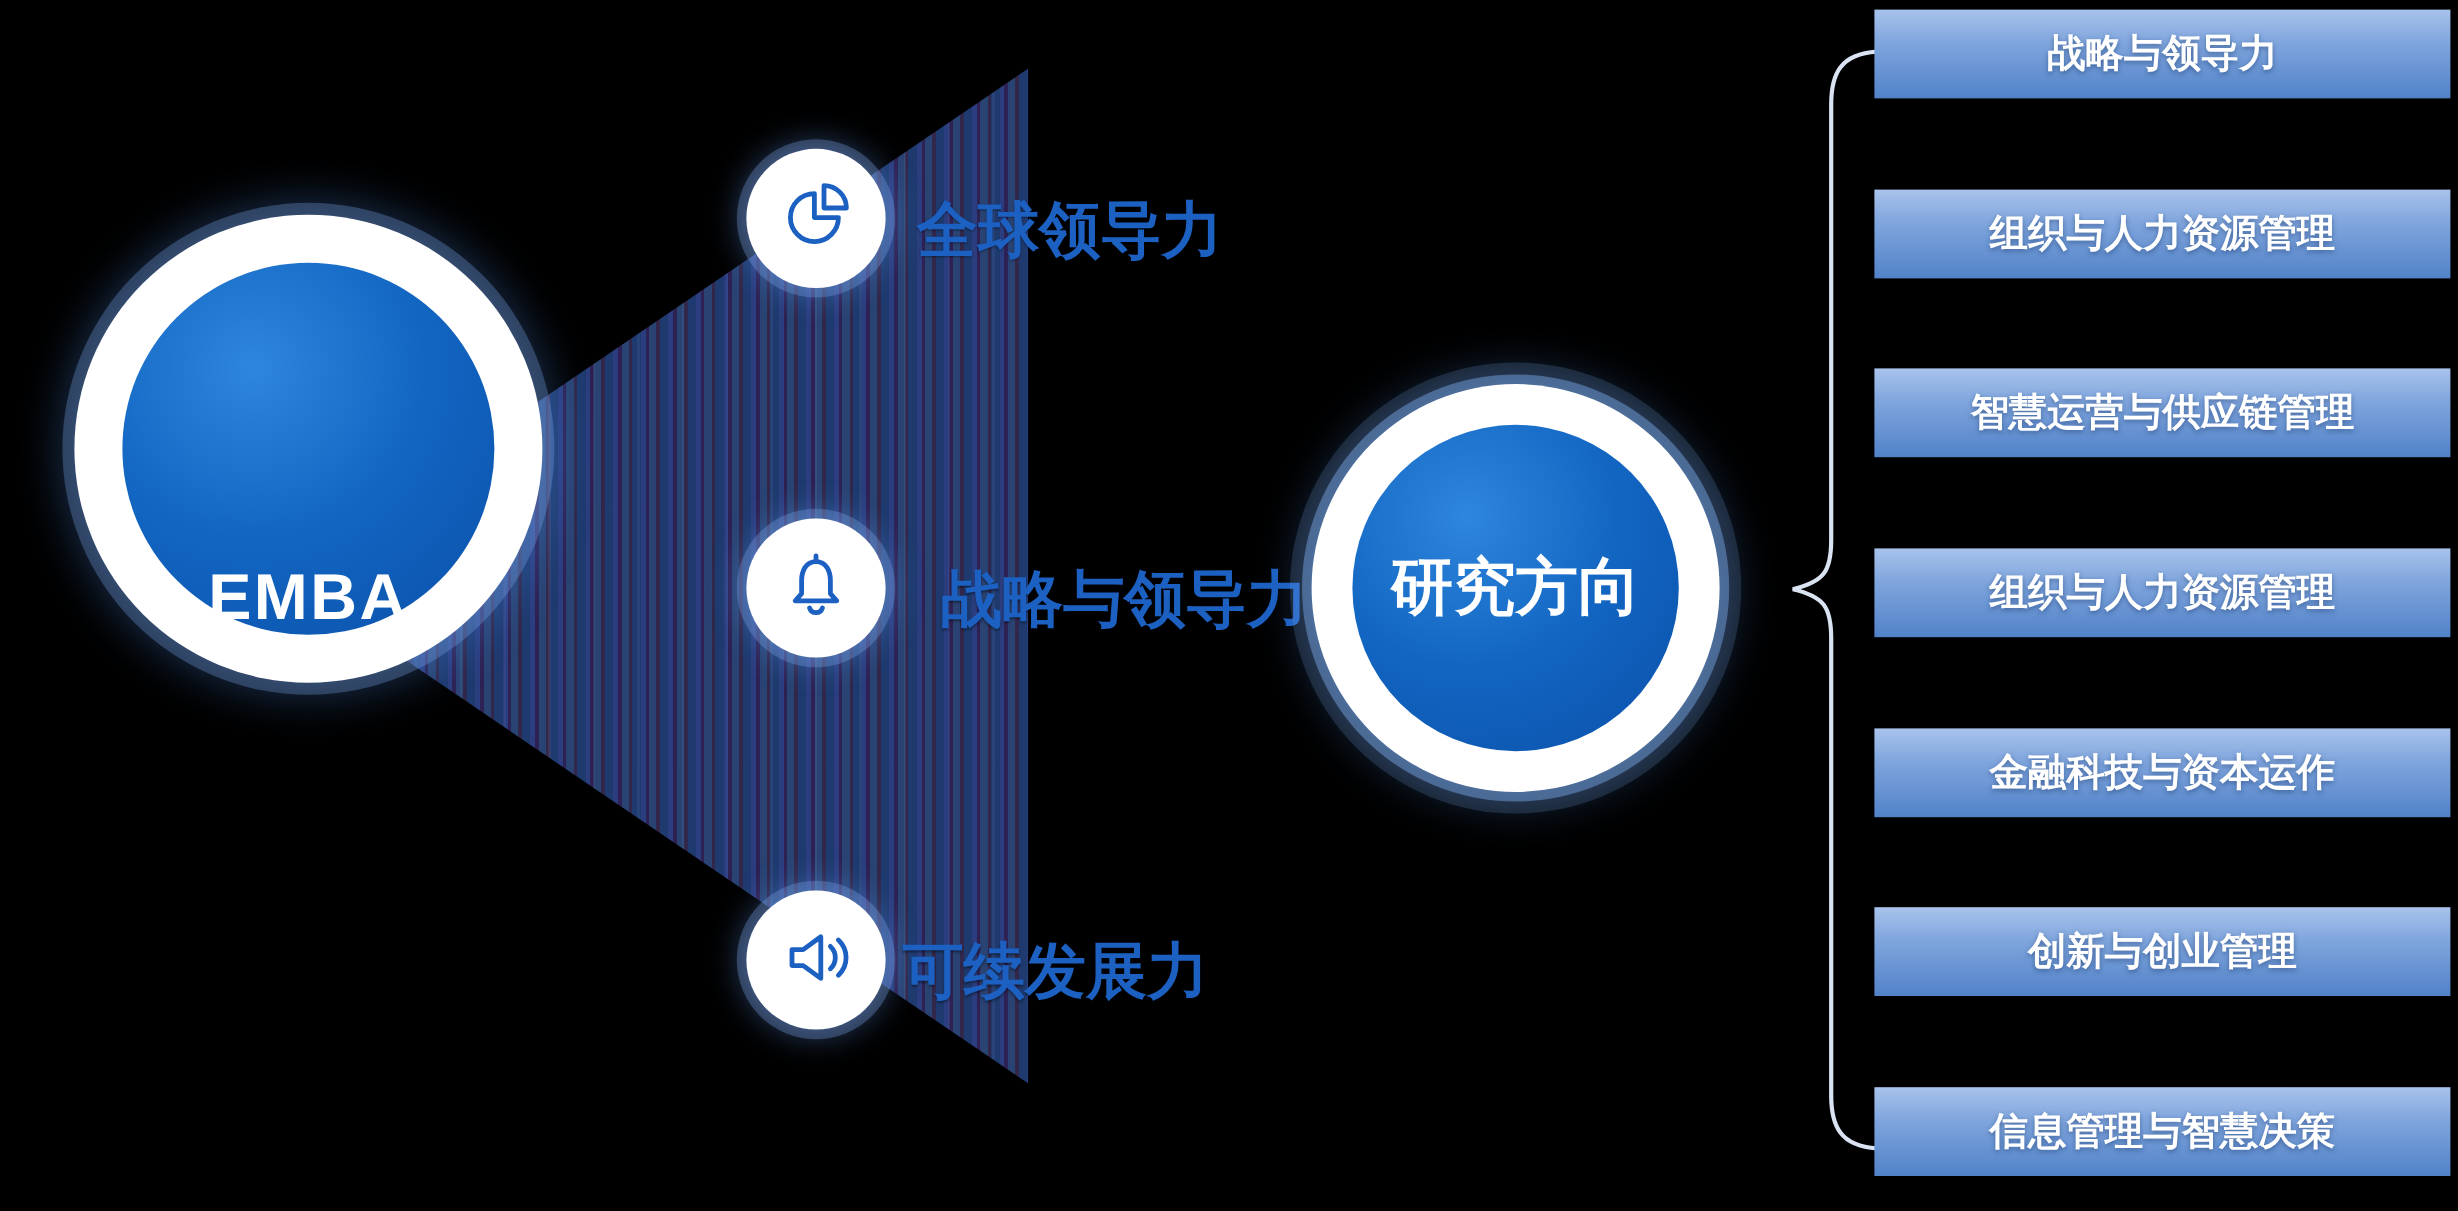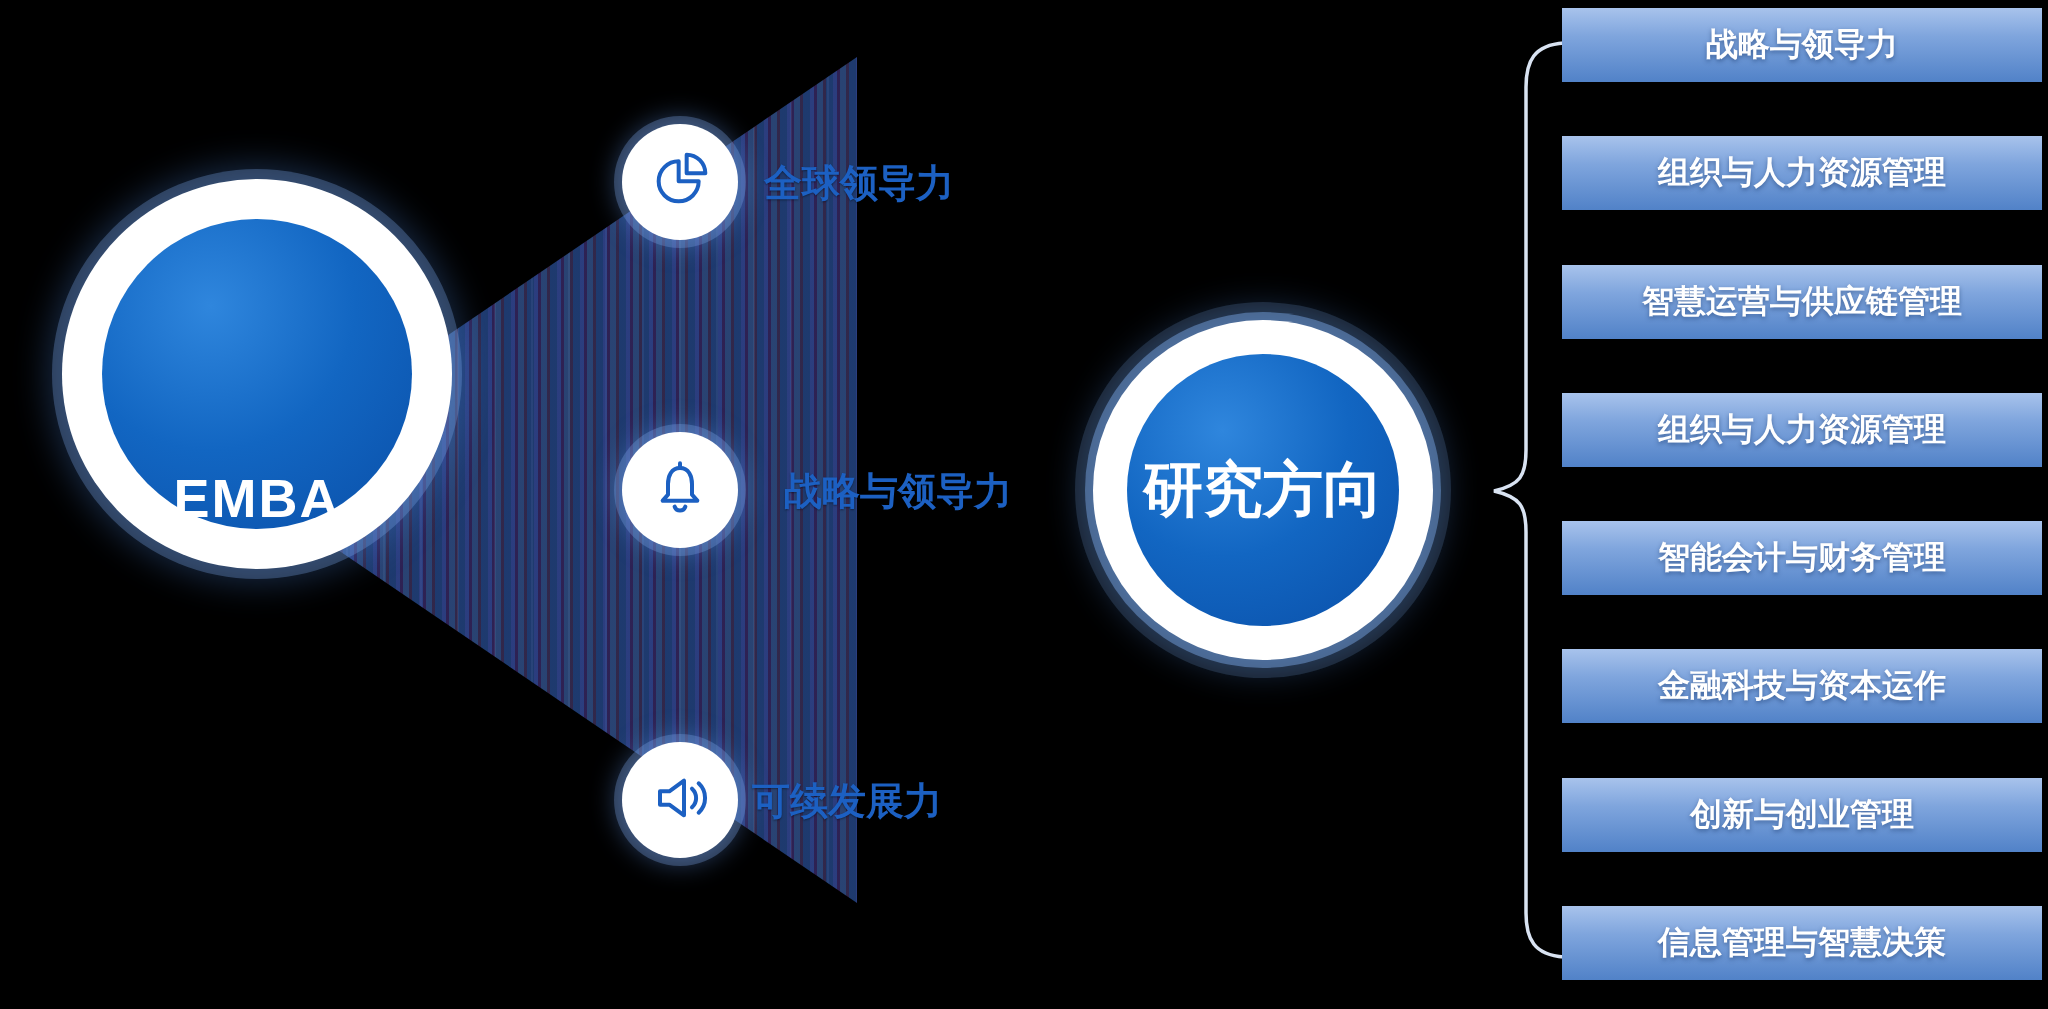--- a/index.html
+++ b/index.html
@@ -66,21 +66,21 @@
     font-weight: bold;
   }
   .emba-blue {
     width: 310px; height: 310px;
     font-size: 54px;
     letter-spacing: 2px;
     align-items: flex-end;
   }
   .research-blue {
     width: 272px; height: 272px;
-    font-size: 60px;
+    font-size: 52px;
   }
 
   
   .cap-circle {
     position: absolute;
     width: 116px; height: 116px;
     border-radius: 50%;
     background: #ffffff;
     box-shadow: 0 0 0 8px rgba(130,170,235,0.30), 0 0 26px 6px rgba(90,140,220,0.45);
     display: flex;
@@ -88,21 +88,21 @@
     justify-content: center;
   }
   .cap-circle svg { width: 64px; height: 64px; }
   .cap-pie     { left: 622px; top: 124px; }
   .cap-bell    { left: 622px; top: 432px; }
   .cap-speaker { left: 622px; top: 742px; }
 
   .cap-label {
     position: absolute;
     color: #1c60c2;
-    font-size: 38px;
+    font-size: 51px;
     font-weight: bold;
     white-space: nowrap;
     text-shadow: 0 1px 2px rgba(0,0,0,0.4);
   }
   .cap-label-1 { left: 764px; top: 158px; }
   .cap-label-2 { left: 784px; top: 466px; }
   .cap-label-3 { left: 752px; top: 776px; }
 
   
   .bracket {
@@ -185,19 +185,18 @@
 
   <svg class="bracket" viewBox="0 0 92 930">
     <path d="M 86 8 C 56 10 48 26 48 52 L 48 415 C 48 441 42 450 16 456 C 42 462 48 471 48 497 L 48 878 C 48 904 56 920 86 922" fill="none" stroke="#d9e3f2" stroke-width="3.5" stroke-linecap="round"></path>
   </svg>
 
   <div class="directions">
     <div class="direction-bar">战略与领导力</div>
     <div class="direction-bar">组织与人力资源管理</div>
     <div class="direction-bar">智慧运营与供应链管理</div>
     <div class="direction-bar">组织与人力资源管理</div>
-    <div class="direction-bar">智能会计与财务管理</div>
     <div class="direction-bar">金融科技与资本运作</div>
     <div class="direction-bar">创新与创业管理</div>
     <div class="direction-bar">信息管理与智慧决策</div>
   </div>
 
 </div>
 
 </body></html>

